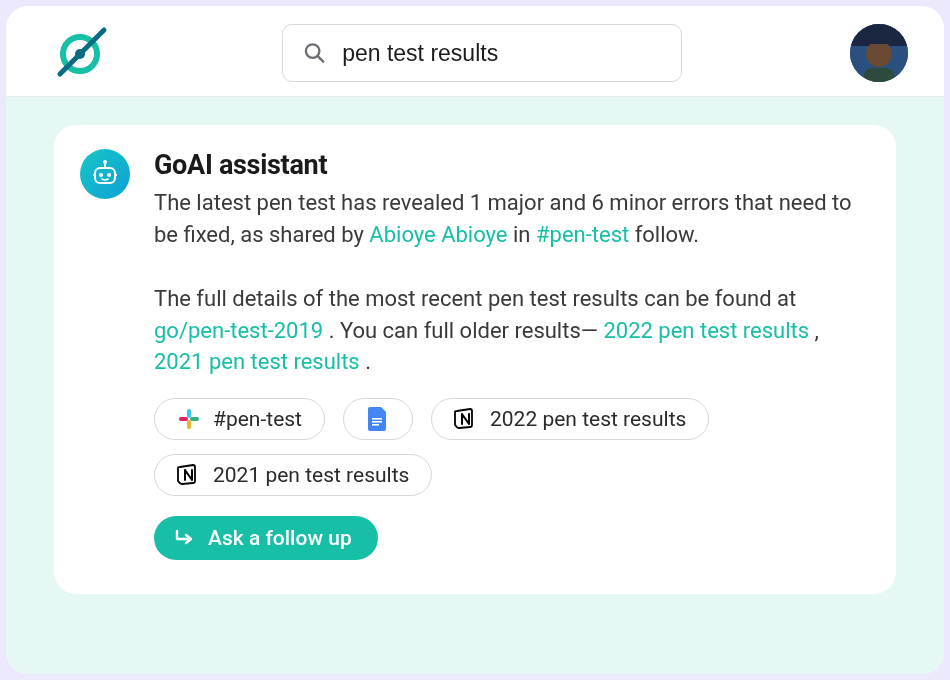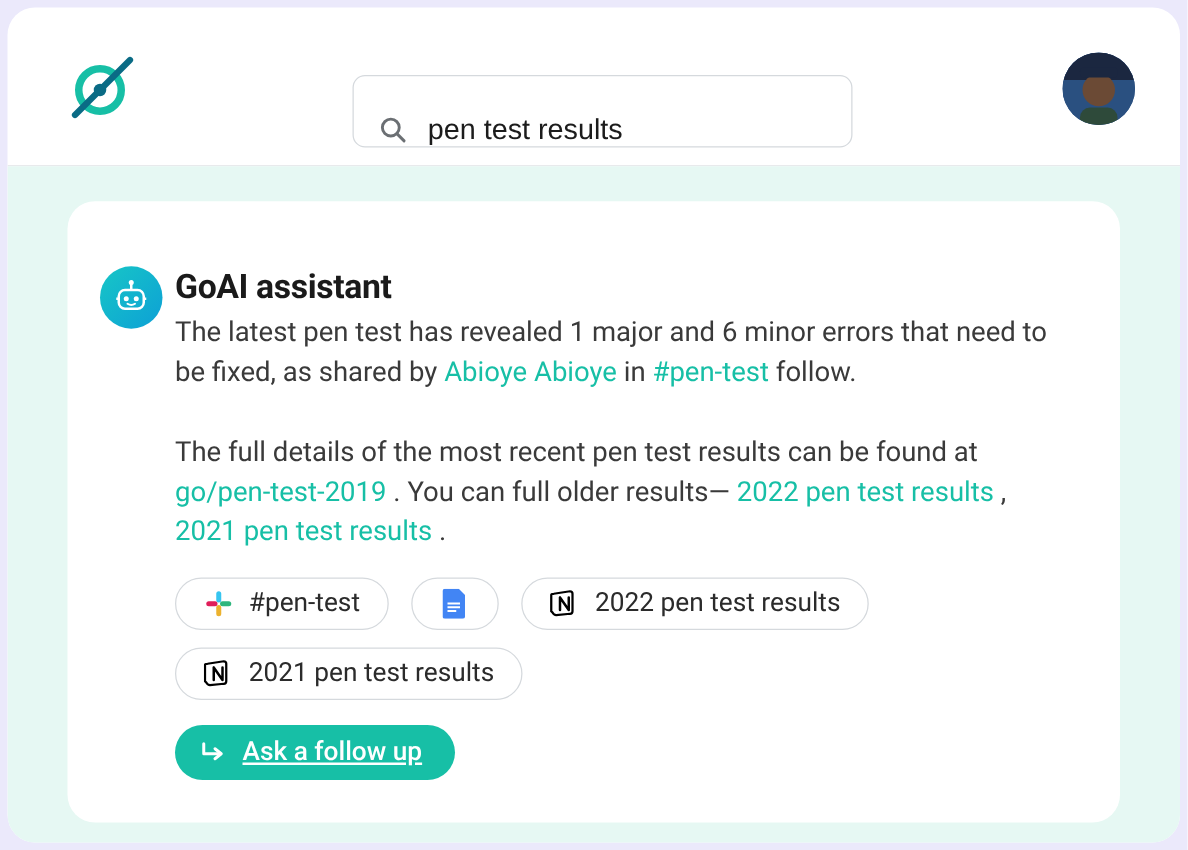--- a/index.html
+++ b/index.html
@@ -17,42 +17,41 @@
   display:flex; flex-direction:column;
 }
 .topbar {
   display:flex; align-items:center;
   padding:18px 36px 14px 46px;
   border-bottom:1px solid #e8eaec;
 }
 .logo { flex:0 0 auto; }
 .search-wrap { flex:1; display:flex; justify-content:center; }
 .search {
-  display:flex; align-items:flex-end; gap:16px;
+  display:flex; align-items:center; gap:16px;
   width:400px; height:58px;
   border:1px solid #d5d9dd; border-radius:10px;
   padding:0 20px;
-  margin-top:36px;
 }
 .search input {
   border:none; outline:none; font-size:23px; color:#1c1c1c;
   width:100%; background:transparent; font-weight:500;
 }
 .avatar {
   width:58px; height:58px; border-radius:50%; overflow:hidden;
   flex:0 0 auto; background:#2a5080;
 }
 .body-area {
   flex:1; background:#e6f8f3;
   padding:28px 48px;
 }
 .card {
   background:#fff; border-radius:22px;
-  padding:52px 38px 34px 26px;
-  display:flex; gap:10px;
+  padding:24px 38px 34px 26px;
+  display:flex; gap:24px;
 }
 .bot-badge {
   width:50px; height:50px; border-radius:50%;
   background:linear-gradient(135deg,#17c6c6,#0da0d6);
   display:flex; align-items:center; justify-content:center;
   flex:0 0 auto;
 }
 .content { flex:1; }
 .title { font-size:27px; font-weight:700; color:#1a1a1a; margin-bottom:6px; letter-spacing:-0.3px; }
 .msg { font-size:22px; color:#3a3a3a; line-height:1.45; margin-bottom:20px; }
@@ -62,21 +61,21 @@
   display:inline-flex; align-items:center; gap:12px;
   border:1px solid #d5d9dd; border-radius:999px;
   padding:8px 22px; font-size:21px; color:#2b2b2b;
   background:#fff; cursor:pointer;
 }
 .chip .icon-slot { width:24px; height:24px; display:flex; align-items:center; justify-content:center; }
 .followup {
   display:inline-flex; align-items:center; gap:12px;
   background:#17bfa6; color:#fff;
   border-radius:999px; padding:10px 26px 10px 20px;
-  font-size:21px; font-weight:500; cursor:pointer;text-decoration:underline;
+  font-size:21px; font-weight:500; cursor:pointer;
 }
 </style>
 </head>
 <body>
 
 <div class="window">
 
   <div class="topbar">
     <div class="logo">
       <svg width="62" height="54" viewBox="0 0 62 54">

